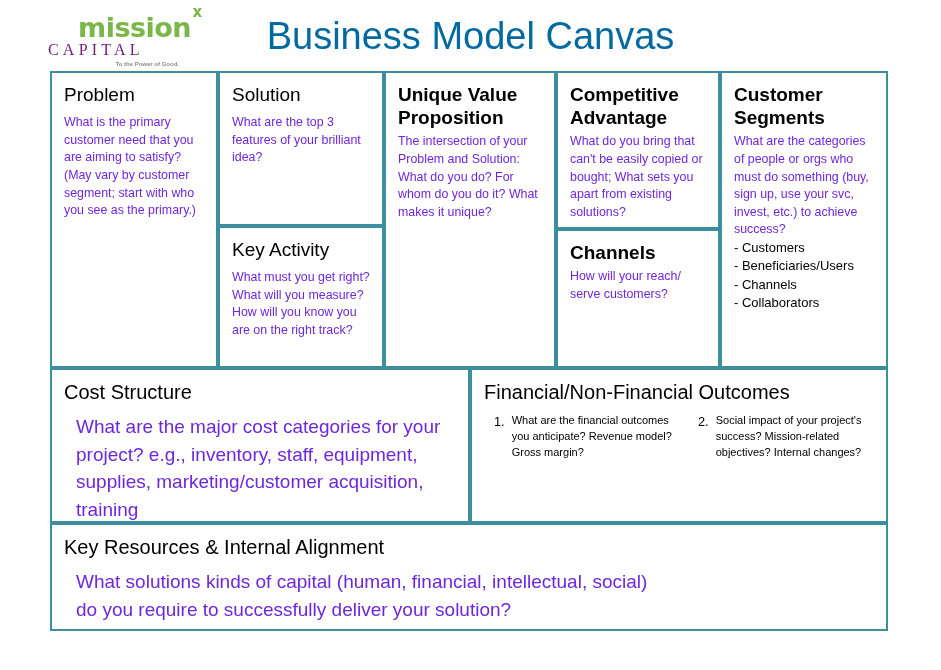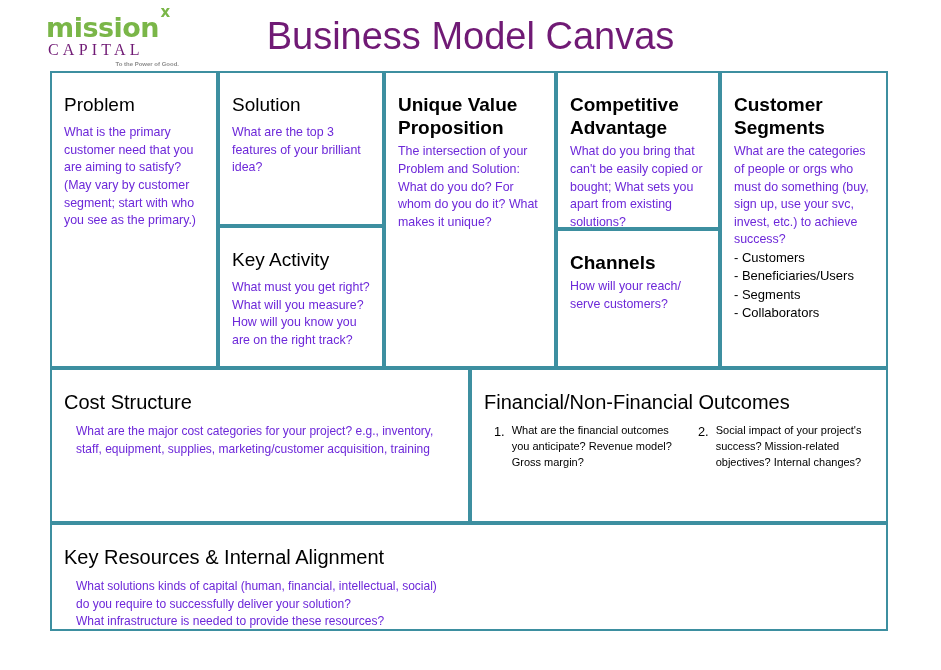--- a/index.html
+++ b/index.html
@@ -72,39 +72,39 @@
   }
   #page-title {
     position: absolute;
     left: 0;
     top: 16px;
     width: 941px;
     text-align: center;
     font-family: "Liberation Sans", sans-serif;
     font-size: 38px;
     font-weight: 400;
-    color: #701a75;
+    color: #0369a1;
     line-height: 1.1;
     letter-spacing: 0px;
   }
 
   
   #canvas {
     position: absolute;
     left: 50px;
     top: 71px;
     width: 838px;
     height: 560px;
   }
   .cell {
     position: absolute;
     box-sizing: border-box;
     border: 2px solid #3d8fa0;
     background: #ffffff;
-    padding: 20px 10px 6px 12px;
+    padding: 10px 10px 6px 12px;
     overflow: hidden;
   }
   .cell-title {
     font-family: "Liberation Sans", sans-serif;
     font-size: 19px;
     font-weight: 400;
     color: #000000;
     line-height: 1.22;
     margin: 0 0 8px 0;
     white-space: pre-line;
@@ -139,21 +139,21 @@
   
   #cell-cost .cell-title,
   #cell-outcomes .cell-title,
   #cell-keyresources .cell-title {
     font-size: 20px;
     margin-bottom: 9px;
   }
   #cell-cost .cell-body,
   #cell-keyresources .cell-body {
     padding-left: 12px;
-    font-size: 12px;
+    font-size: 19px;
     line-height: 1.45;
   }
   #cell-keyresources .cell-body { padding-left: 12px; }
 
   
   .outcomes-cols {
     display: flex;
     gap: 26px;
     padding-left: 10px;
   }
@@ -186,21 +186,21 @@
     font-size: 13px;
     line-height: 1.42;
   }
 </style>
 </head>
 <body>
 
 <div id="header">
 
   <div id="logo">
-    <div style="position:relative;display:inline-block;">
+    <div style="position:relative;display:inline-block;margin-left:32px;">
       <span id="logo-word">mission</span>
       <span id="logo-x">x</span>
     </div>
     <div id="logo-capital">CAPITAL</div>
     <div id="logo-tagline">To the Power of Good.</div>
   </div>
 
   <div id="page-title">Business Model Canvas</div>
 </div>
 
@@ -238,21 +238,21 @@
     <div class="cell-body">How will your reach/ serve customers?</div>
   </div>
 
   <div class="cell" id="cell-customerseg">
     <div class="cell-title tight">Customer
 Segments</div>
     <div class="cell-body">What are the categories of people or orgs who must do something (buy, sign up, use your svc, invest, etc.) to achieve success?</div>
     <ul class="seg-list">
       <li>- Customers</li>
       <li>- Beneficiaries/Users</li>
-      <li>- Segments</li>
+      <li>- Channels</li>
       <li>- Collaborators</li>
     </ul>
   </div>
 
   <div class="cell" id="cell-cost">
     <div class="cell-title">Cost Structure</div>
     <div class="cell-body">What are the major cost categories for your project? e.g., inventory, staff, equipment, supplies, marketing/customer acquisition, training</div>
   </div>
 
   <div class="cell" id="cell-outcomes">

